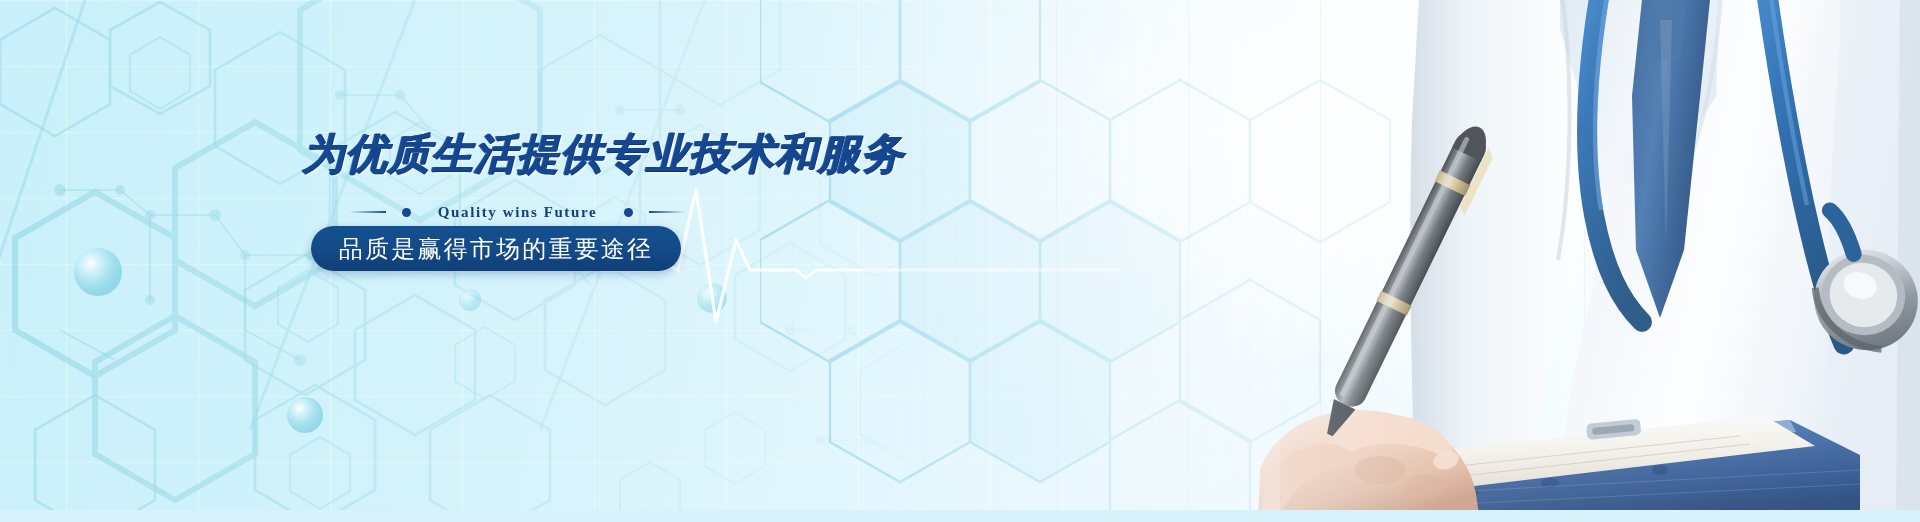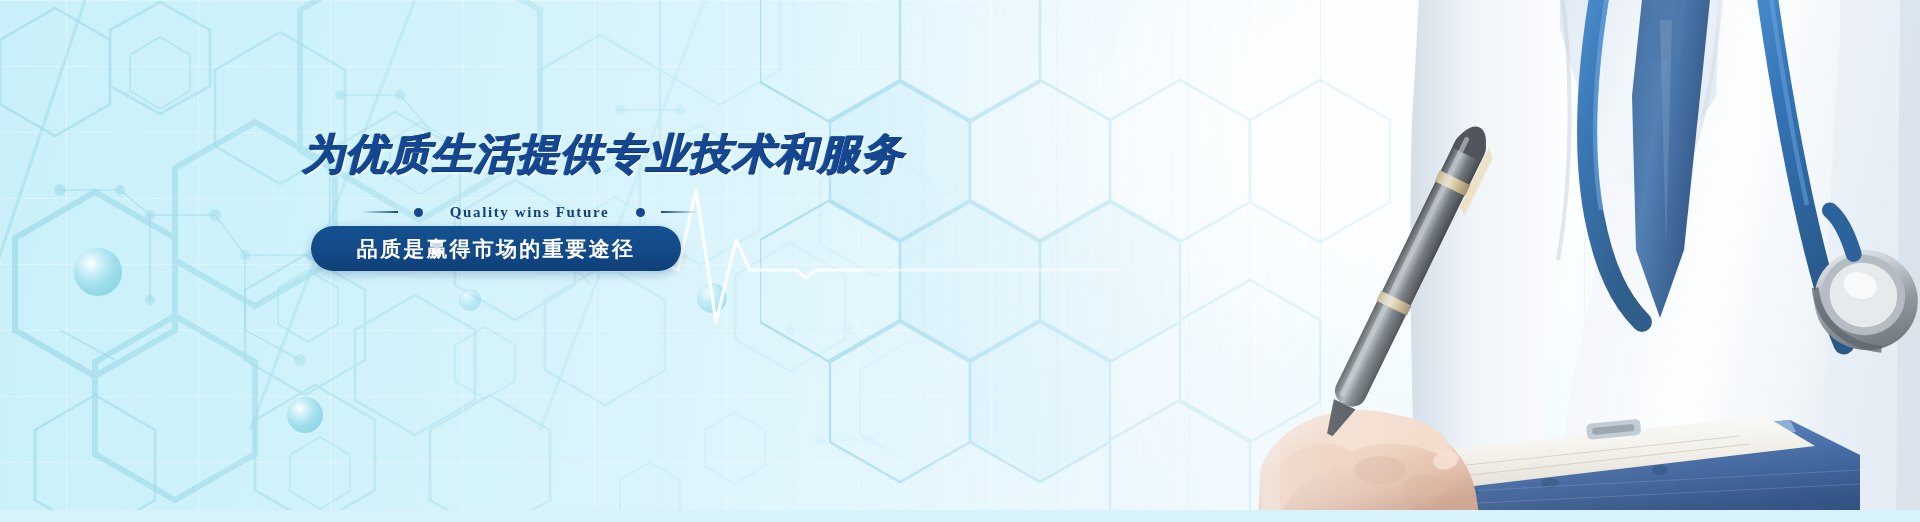--- a/index.html
+++ b/index.html
@@ -60,21 +60,21 @@
     text-shadow:
        1px 0 0 #0f3c80,
       -1px 0 0 #2a5ba3,
        0 1px 0 #0d3778,
        2px 2px 3px rgba(255,255,255,0.75);
   }
 
   
   .tagrow{
     position:absolute;
-    left:362px; top:201px;
+    left:350px; top:201px;
     width:335px; height:22px;
     display:flex; align-items:center; gap:16px;
   }
   .tagline-l, .tagline-r{
     height:2px; flex:1 1 auto;
     position:relative; top:0;
   }
   .tagline-l{ background:linear-gradient(to right, rgba(21,71,143,0.02), #18498f); }
   .tagline-r{ background:linear-gradient(to left, rgba(21,71,143,0.02), #18498f); }
   .tagdot{
@@ -97,22 +97,22 @@
     position:absolute;
     left:311px; top:226px;
     width:370px; height:45px;
     border-radius:24px;
     background:linear-gradient(180deg,#14508f 0%, #134a87 55%, #0f3f78 100%);
     box-shadow:0 3px 10px rgba(16,60,120,0.28);
     display:flex; align-items:center; justify-content:center;
   }
   .pill-text{
     color:#ffffff;
-    font-size:21px;
-    font-weight:bold;
+    font-size:24px;
+    font-weight:normal;
     letter-spacing:2.2px;
     white-space:nowrap;
   }
 
   
   .ecg{ position:absolute; left:600px; top:150px; z-index:14; }
 
   
   .doctor{
     position:absolute; right:0; top:0;

